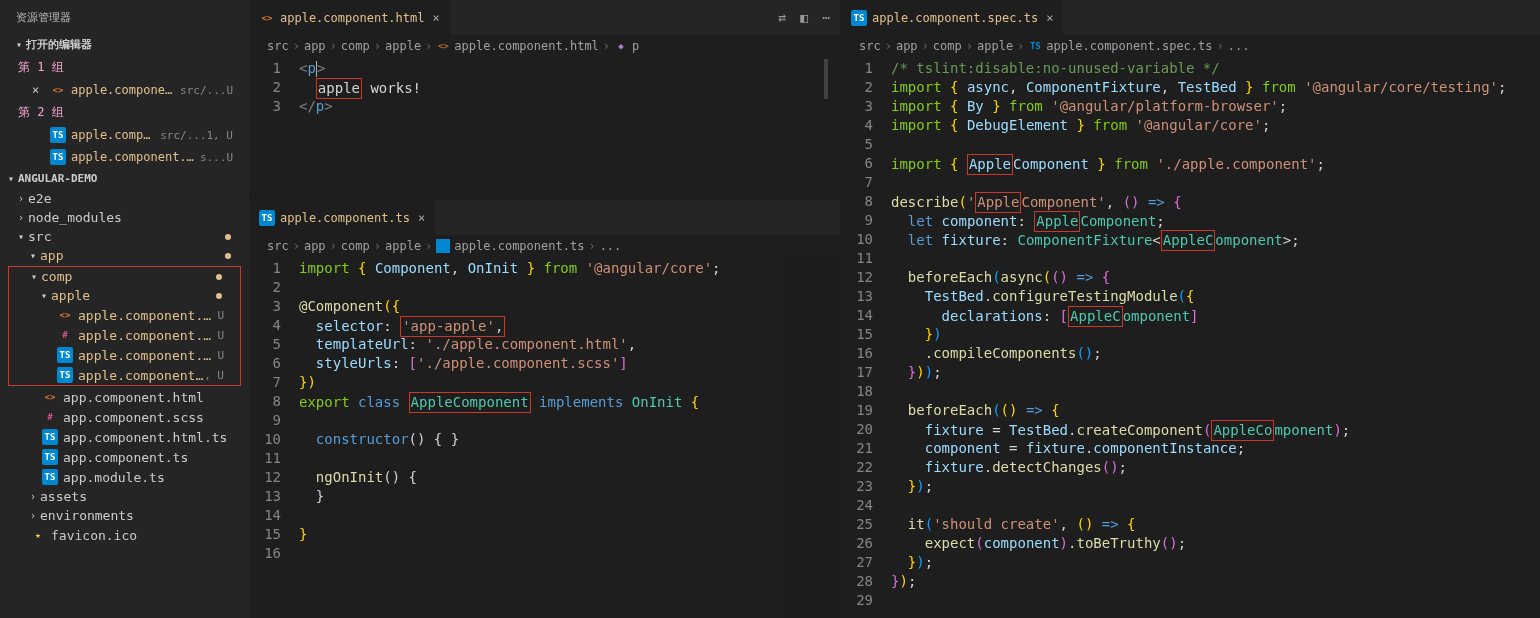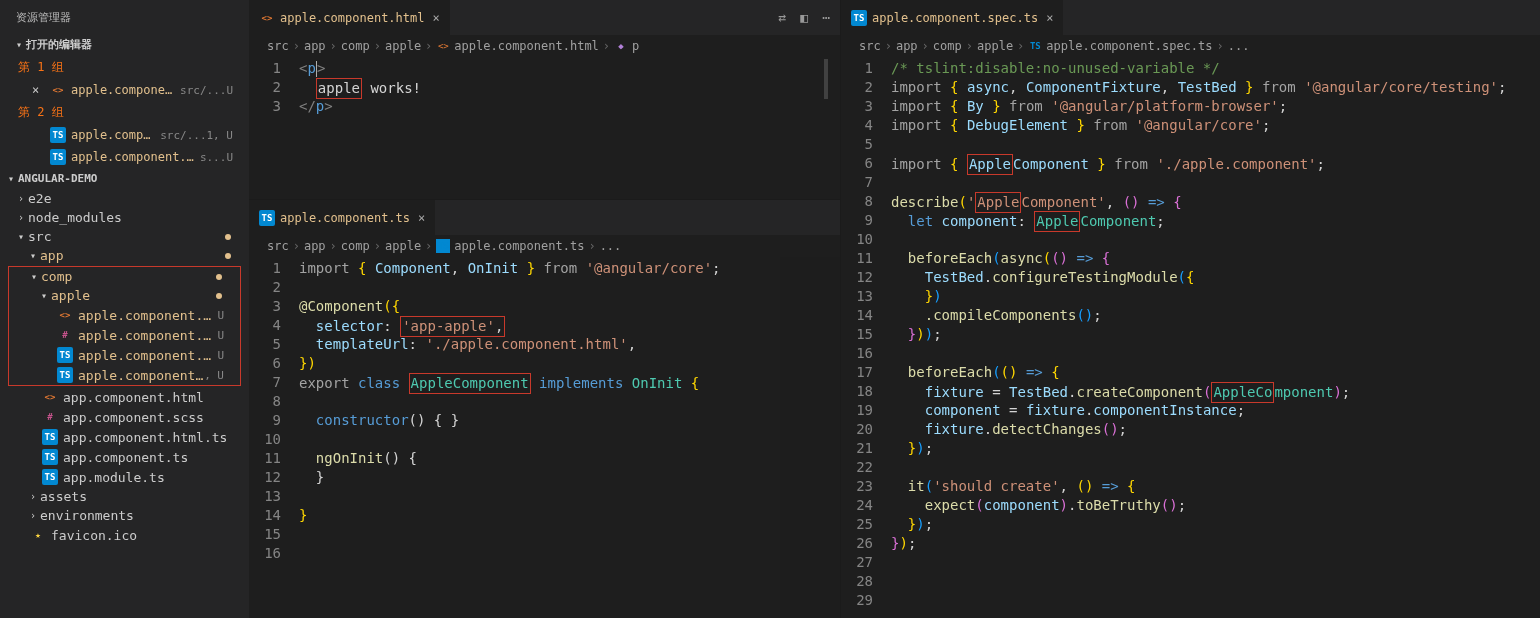--- a/index.html
+++ b/index.html
@@ -1,21 +1,21 @@
 <!DOCTYPE html>
 <html><head>
 <meta charset="utf-8">
 <style>
 * { margin: 0; padding: 0; box-sizing: border-box; }
 body { font-family: 'Segoe UI', Consolas, monospace; background: #1e1e1e; color: #cccccc; font-size: 13px; overflow: hidden; width: 1540px; height: 618px; display: flex; }
 .sidebar { width: 249px; background: #252526; display: flex; flex-direction: column; overflow-y: auto; }
 .sidebar-header { padding: 10px 16px 8px; font-size: 11px; color: #bbbbbb; }
 .open-editors-hdr { padding: 4px 16px; display: flex; align-items: center; cursor: pointer; }
 .chev { display: inline-block; width: 10px; font-size: 10px; color: #cccccc; }
-.group-label { padding: 3px 18px; font-size: 12px; color: #f97316; }
+.group-label { padding: 3px 18px; font-size: 12px; color: #f9a8d4; }
 .editor-item { display: flex; align-items: center; padding: 3px 8px 3px 32px; font-size: 12px; cursor: pointer; }
 .editor-item .close-x { width: 14px; margin-right: 4px; color: #ccc; }
 .file-ico { width: 16px; height: 16px; margin-right: 5px; display: inline-flex; align-items: center; justify-content: center; font-size: 9px; font-weight: bold; border-radius: 2px; }
 .ico-html { color: #e37933; }
 .ico-ts { background: #0288d1; color: #fff; }
 .ico-scss { color: #c6538c; }
 .ico-star { color: #ffd740; }
 .fname { flex: 1; color: #cccccc; overflow: hidden; text-overflow: ellipsis; white-space: nowrap; }
 .fname.dirty { color: #e2c08d; }
 .fpath { color: #888; font-size: 11px; margin-left: 4px; }
@@ -46,21 +46,21 @@
 .box-inline { border: 1px solid #c8392b; padding: 0 1px; display: inline-block; }
 .scroll-pad { position: absolute; right: 12px; top: 2px; width: 4px; height: 40px; background: #414141; }
 .minimap { position: absolute; right: 0; top: 0; width: 60px; height: 100%; background: #1e1e1e; opacity: 0.3; }
 .pane-top { flex: 0 0 200px; display: flex; flex-direction: column; border-bottom: 1px solid #1b1b1b; }
 .pane-bot { flex: 1; display: flex; flex-direction: column; }
 
 .t-tag { color: #808080; }
 .t-tagn { color: #569cd6; }
 .t-txt { color: #d4d4d4; }
 .t-cmt { color: #6a9955; text-align: center; }
-.t-kw { color: #a3a3a3; }
+.t-kw { color: #84cc16; }
 .t-kw2 { color: #569cd6; }
 .t-fn { color: #dcdcaa; }
 .t-cls { color: #4ec9b0; }
 .t-str { color: #ce9178; }
 .t-var { color: #9cdcfe; }
 .t-pn { color: #d4d4d4; }
 .t-br { color: #ffd700; }
 .t-br2 { color: #da70d6; }
 .t-br3 { color: #179fff; }
 </style>
@@ -277,20 +277,21 @@
             <div>14</div>
             <div>15</div>
             <div>16</div>
           </div>
         <div class="lines">
 <div class="line"><span class="t-kw">import</span> <span class="t-br">{</span> <span class="t-var">Component</span><span class="t-pn">,</span> <span class="t-var">OnInit</span> <span class="t-br">}</span> <span class="t-kw">from</span> <span class="t-str">'@angular/core'</span><span class="t-pn">;</span></div>
 <div class="line"></div>
 <div class="line"><span class="t-fn">@Component</span><span class="t-br">({</span></div>
 <div class="line">  <span class="t-var">selector</span><span class="t-pn">:</span> <span class="box-inline"><span class="t-str">'app-apple'</span><span class="t-pn">,</span></span></div>
 <div class="line">  <span class="t-var">templateUrl</span><span class="t-pn">:</span> <span class="t-str">'./apple.component.html'</span><span class="t-pn">,</span></div>
+<div class="line">  <span class="t-var">styleUrls</span><span class="t-pn">:</span> <span class="t-br2">[</span><span class="t-str">'./apple.component.scss'</span><span class="t-br2">]</span></div>
 <div class="line"><span class="t-br">})</span></div>
 <div class="line"><span class="t-kw">export</span> <span class="t-kw2">class</span> <span class="box-inline"><span class="t-cls">AppleComponent</span></span> <span class="t-kw2">implements</span> <span class="t-cls">OnInit</span> <span class="t-br">{</span></div>
 <div class="line"></div>
 <div class="line">  <span class="t-kw2">constructor</span><span class="t-pn">() { }</span></div>
 <div class="line"></div>
 <div class="line">  <span class="t-fn">ngOnInit</span><span class="t-pn">() {</span></div>
 <div class="line">  <span class="t-pn">}</span></div>
 <div class="line"></div>
 <div class="line"><span class="t-br">}</span></div>
 <div class="line"></div>
@@ -357,23 +358,25 @@
       <div class="lines">
 <div class="line"><span class="t-cmt">/* tslint:disable:no-unused-variable */</span></div>
 <div class="line"><span class="t-kw">import</span> <span class="t-br">{</span> <span class="t-var">async</span><span class="t-pn">,</span> <span class="t-var">ComponentFixture</span><span class="t-pn">,</span> <span class="t-var">TestBed</span> <span class="t-br">}</span> <span class="t-kw">from</span> <span class="t-str">'@angular/core/testing'</span><span class="t-pn">;</span></div>
 <div class="line"><span class="t-kw">import</span> <span class="t-br">{</span> <span class="t-var">By</span> <span class="t-br">}</span> <span class="t-kw">from</span> <span class="t-str">'@angular/platform-browser'</span><span class="t-pn">;</span></div>
 <div class="line"><span class="t-kw">import</span> <span class="t-br">{</span> <span class="t-var">DebugElement</span> <span class="t-br">}</span> <span class="t-kw">from</span> <span class="t-str">'@angular/core'</span><span class="t-pn">;</span></div>
 <div class="line"></div>
 <div class="line"><span class="t-kw">import</span> <span class="t-br">{</span> <span class="box-inline"><span class="t-var">Apple</span></span><span class="t-var">Component</span> <span class="t-br">}</span> <span class="t-kw">from</span> <span class="t-str">'./apple.component'</span><span class="t-pn">;</span></div>
 <div class="line"></div>
 <div class="line"><span class="t-fn">describe</span><span class="t-br">(</span><span class="t-str">'</span><span class="box-inline"><span class="t-str">Apple</span></span><span class="t-str">Component'</span><span class="t-pn">,</span> <span class="t-br2">()</span> <span class="t-kw2">=&gt;</span> <span class="t-br2">{</span></div>
 <div class="line">  <span class="t-kw2">let</span> <span class="t-var">component</span><span class="t-pn">:</span> <span class="box-inline"><span class="t-cls">Apple</span></span><span class="t-cls">Component</span><span class="t-pn">;</span></div>
+<div class="line">  <span class="t-kw2">let</span> <span class="t-var">fixture</span><span class="t-pn">:</span> <span class="t-cls">ComponentFixture</span><span class="t-pn">&lt;</span><span class="box-inline"><span class="t-cls">AppleC</span></span><span class="t-cls">omponent</span><span class="t-pn">&gt;;</span></div>
 <div class="line"></div>
 <div class="line">  <span class="t-fn">beforeEach</span><span class="t-br3">(</span><span class="t-fn">async</span><span class="t-br">(</span><span class="t-br2">()</span> <span class="t-kw2">=&gt;</span> <span class="t-br2">{</span></div>
 <div class="line">    <span class="t-var">TestBed</span><span class="t-pn">.</span><span class="t-fn">configureTestingModule</span><span class="t-br3">(</span><span class="t-br">{</span></div>
+<div class="line">      <span class="t-var">declarations</span><span class="t-pn">:</span> <span class="t-br2">[</span><span class="box-inline"><span class="t-cls">AppleC</span></span><span class="t-cls">omponent</span><span class="t-br2">]</span></div>
 <div class="line">    <span class="t-br">}</span><span class="t-br3">)</span></div>
 <div class="line">    <span class="t-fn">.compileComponents</span><span class="t-br3">()</span><span class="t-pn">;</span></div>
 <div class="line">  <span class="t-br2">}</span><span class="t-br">)</span><span class="t-br3">)</span><span class="t-pn">;</span></div>
 <div class="line"></div>
 <div class="line">  <span class="t-fn">beforeEach</span><span class="t-br3">(</span><span class="t-br">()</span> <span class="t-kw2">=&gt;</span> <span class="t-br">{</span></div>
 <div class="line">    <span class="t-var">fixture</span> <span class="t-pn">=</span> <span class="t-var">TestBed</span><span class="t-pn">.</span><span class="t-fn">createComponent</span><span class="t-br2">(</span><span class="box-inline"><span class="t-cls">AppleCo</span></span><span class="t-cls">mponent</span><span class="t-br2">)</span><span class="t-pn">;</span></div>
 <div class="line">    <span class="t-var">component</span> <span class="t-pn">=</span> <span class="t-var">fixture</span><span class="t-pn">.</span><span class="t-var">componentInstance</span><span class="t-pn">;</span></div>
 <div class="line">    <span class="t-var">fixture</span><span class="t-pn">.</span><span class="t-fn">detectChanges</span><span class="t-br2">()</span><span class="t-pn">;</span></div>
 <div class="line">  <span class="t-br">}</span><span class="t-br3">)</span><span class="t-pn">;</span></div>
 <div class="line"></div>

